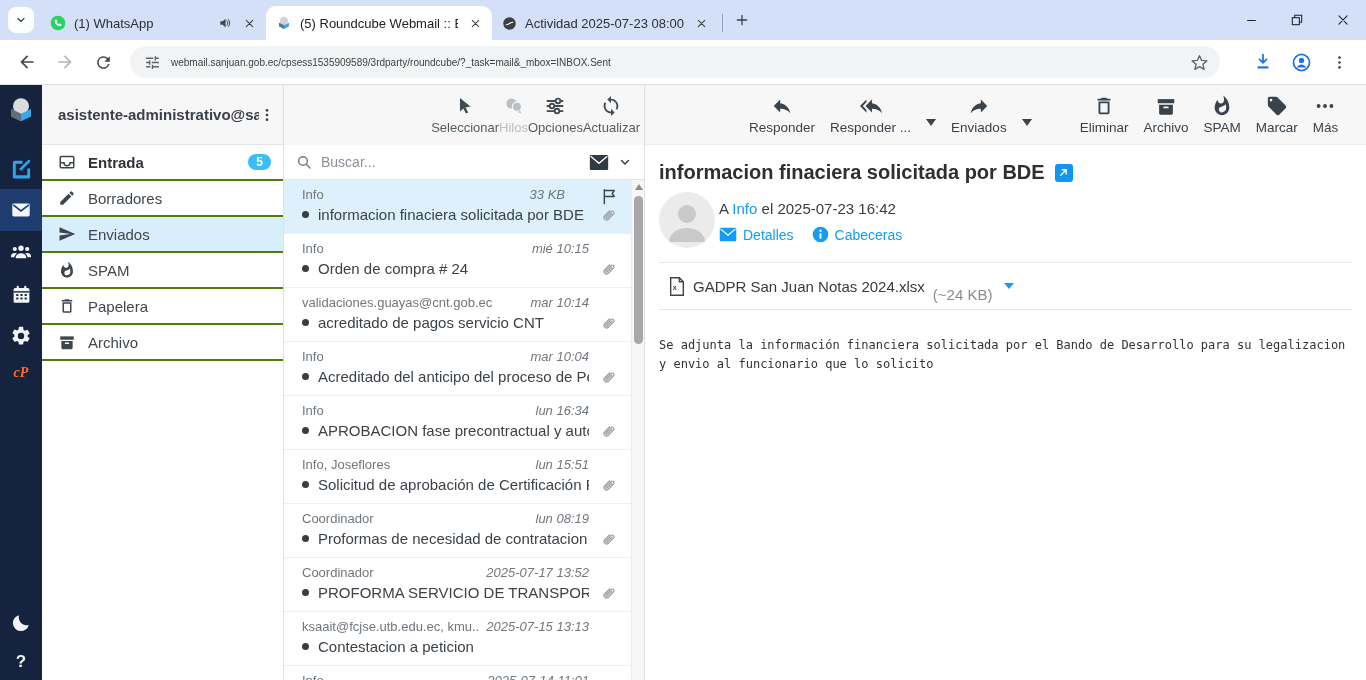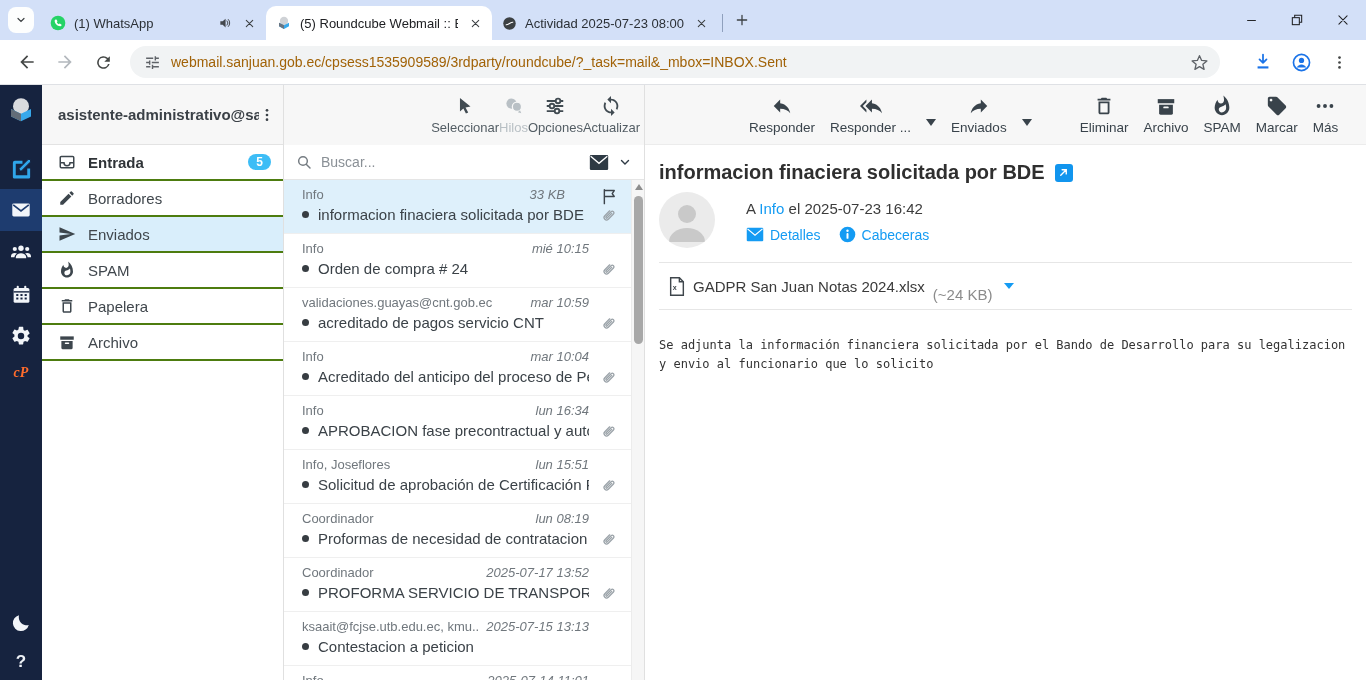--- a/index.html
+++ b/index.html
@@ -15,21 +15,21 @@
   .tab.inactive .title { color:#2b3036; }
   .tabclose { width:18px; height:18px; display:flex; align-items:center; justify-content:center; border-radius:50%; }
   .tabsep { width:1px; height:18px; background:#8fa0bd; margin:0 6px 8px 4px; }
   .newtab { width:26px; height:26px; margin-bottom:7px; display:flex; align-items:center; justify-content:center; border-radius:50%; }
   .wincontrols { position:absolute; right:0; top:0; height:40px; display:flex; align-items:center; }
   .winbtn { width:46px; height:40px; display:flex; align-items:center; justify-content:center; color:#202124; }
 
   .urlbar { height:45px; background:#fff; border-bottom:1px solid #dfe1e5; display:flex; align-items:center; padding:0 8px; }
   .navbtn { width:34px; height:34px; display:flex; align-items:center; justify-content:center; border-radius:50%; margin:0 2px; }
   .omnibox { flex:1; height:32px; background:#f1f3f4; border-radius:16px; display:flex; align-items:center; padding:0 14px; margin:0 8px; gap:10px; }
-  .urltext { font-size:14px; color:#a16207; white-space:nowrap; overflow:hidden; }
+  .urltext { font-size:10px; color:#404040; white-space:nowrap; overflow:hidden; }
   .staricon { margin-left:-46px; z-index:2; }
 
   
   .app { display:flex; height:595px; }
 
   
   .rail { width:42px; background:#16233f; display:flex; flex-direction:column; align-items:center; flex-shrink:0; }
   .rail-item { width:42px; height:42px; display:flex; align-items:center; justify-content:center; }
   .rail-item.active { background:#1e3c6f; }
   .rail-spacer { flex:1; }
@@ -71,21 +71,21 @@
 
   
   .reader { flex:1; background:#fff; display:flex; flex-direction:column; }
   .reader-toolbar { height:60px; background:#f7f7f7; border-bottom:1px solid #ececec; display:flex; align-items:center; padding-left:104px; gap:15px; }
   .rbtn { display:flex; flex-direction:column; align-items:center; gap:3px; color:#39434b; font-size:13.5px; }
   .caret { align-self:center; margin-top:16px; color:#39434b; }
   .rgroupgap { width:18px; }
   .subject-row { display:flex; align-items:center; gap:10px; padding:16px 14px 6px 14px; }
   .subject { font-size:20px; font-weight:bold; color:#2f2f2f; }
   .extlink { width:18px; height:18px; background:#1195ee; border-radius:3px; display:flex; align-items:center; justify-content:center; }
-  .msghead { display:flex; padding:2px 14px 10px 14px; gap:31px; }
+  .msghead { display:flex; padding:2px 14px 10px 14px; gap:4px; }
   .avatar { width:56px; height:56px; border-radius:50%; background:#ebebeb; overflow:hidden; flex-shrink:0; }
   .headlines { padding-top:8px; }
   .toline { font-size:15px; color:#3c3c3c; }
   .toline .lnk { color:#149bf3; }
   .headactions { display:flex; align-items:center; gap:18px; margin-top:9px; }
   .hact { display:flex; align-items:center; gap:6px; color:#149bf3; font-size:14px; }
   .attachbar { margin:4px 14px 0 14px; border-top:1px solid #e6e6e6; border-bottom:1px solid #e6e6e6; padding:6px 10px; display:flex; align-items:center; gap:8px; }
   .attname { font-size:15px; color:#3a3a3a; }
   .attsize { font-size:15px; color:#8b8b8b;margin-top:17px; }
   .attcaret { width:0; height:0; border-left:5px solid transparent; border-right:5px solid transparent; border-top:6px solid #149bf3; margin-left:4px; }
@@ -467,21 +467,21 @@
             <svg width="18" height="18" viewBox="0 0 24 24">
               <g transform="rotate(45 12 12)">
                 <path d="M8.7 5.5v9.2a3.3 3.3 0 0 0 6.6 0V5a2.2 2.2 0 0 0-4.4 0v9.5a1.1 1.1 0 0 0 2.2 0V6" fill="none" stroke="currentColor" stroke-width="1.7" stroke-linecap="round"></path>
               </g>
             </svg>
           </span>
       </div>
       <div class="mrow">
         <div class="mline1">
             <span class="sender">validaciones.guayas@cnt.gob.ec</span>
-            <span class="meta">mar 10:59</span>
+            <span class="meta">mar 10:14</span>
           </div>
         <div class="mline2">
             <span class="dot"></span>
             <span class="subj">acreditado de pagos servicio CNT</span>
           </div>
         <span class="clip">
             <svg width="18" height="18" viewBox="0 0 24 24">
               <g transform="rotate(45 12 12)">
                 <path d="M8.7 5.5v9.2a3.3 3.3 0 0 0 6.6 0V5a2.2 2.2 0 0 0-4.4 0v9.5a1.1 1.1 0 0 0 2.2 0V6" fill="none" stroke="currentColor" stroke-width="1.7" stroke-linecap="round"></path>
               </g>

